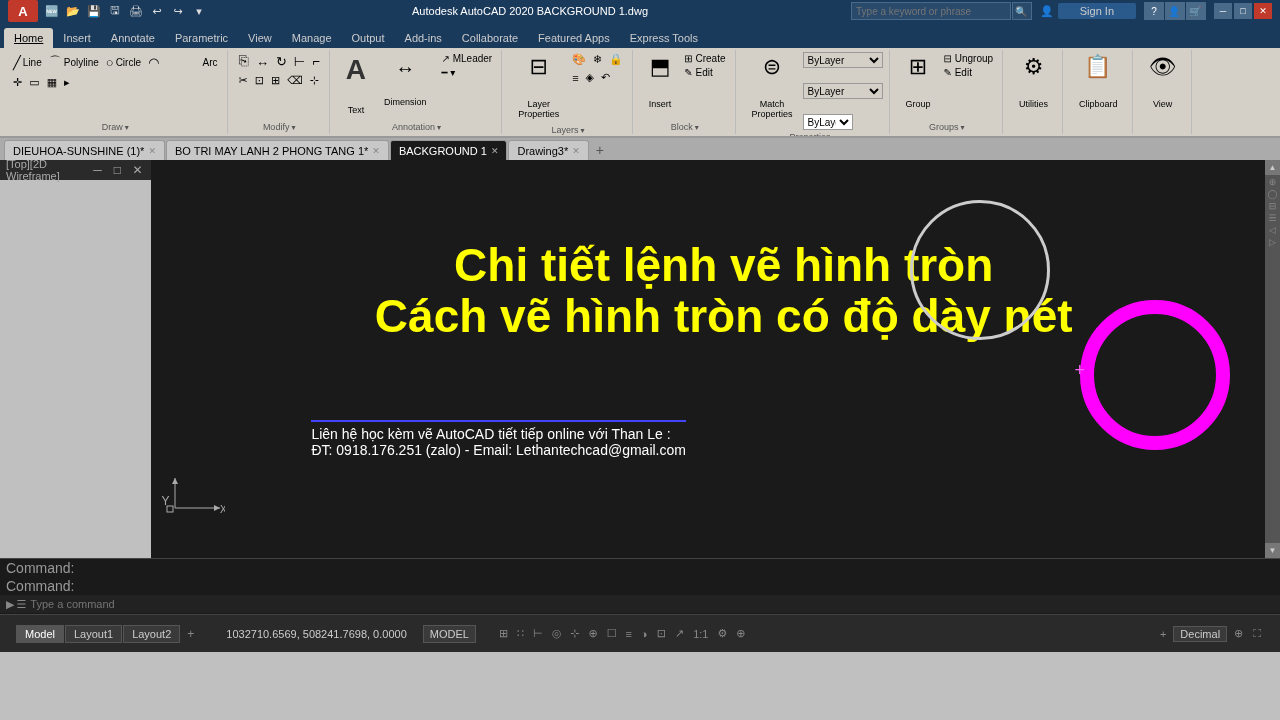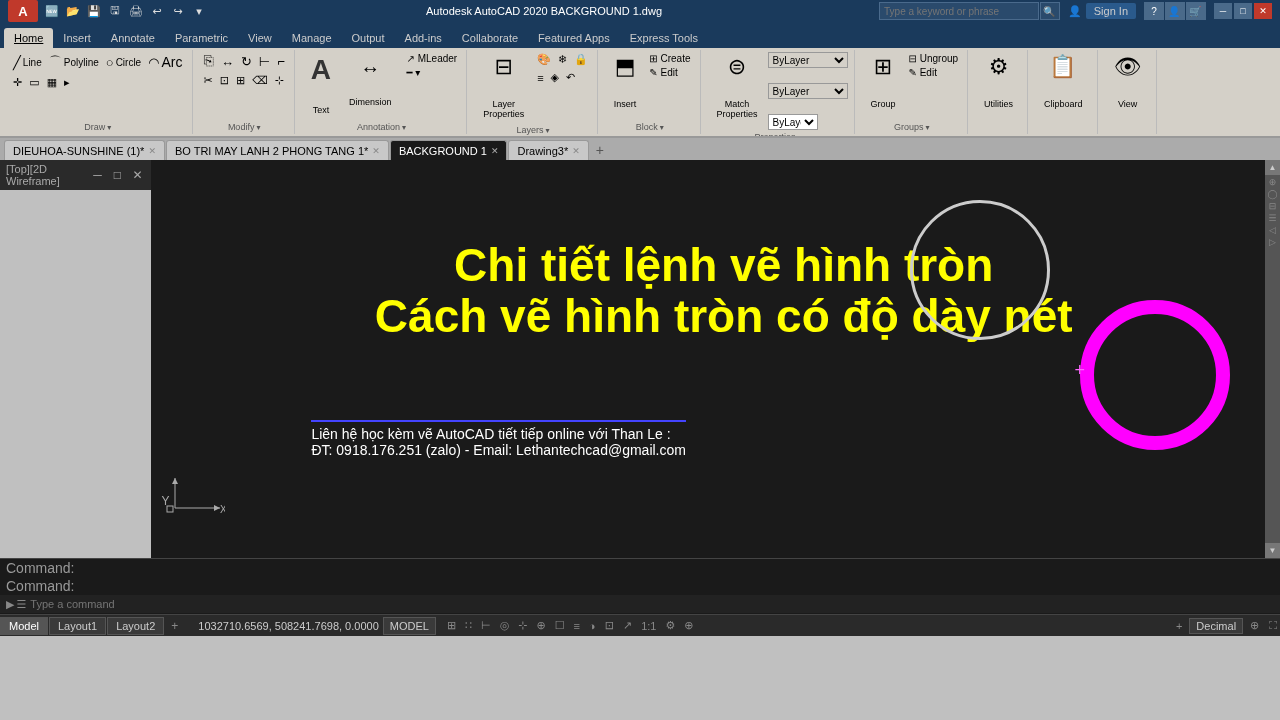--- a/index.html
+++ b/index.html
@@ -173,21 +173,21 @@
     .doc-tab .close-btn { font-size: 9px; color: #888; cursor: pointer; }
     .doc-tab.active .close-btn { color: #aaa; }
     .doc-tab-add {
       width: 20px; height: 20px;
       display: flex; align-items: center; justify-content: center;
       cursor: pointer; font-size: 14px; color: #555;
     }
 
     
     #viewport-header {
-      height: 30px;
+      height: 20px;
       background: #2a2a2a;
       display: flex;
       align-items: center;
       padding: 0 6px;
       color: #aaa;
       font-size: 11px;
     }
     #viewport-header .vp-controls {
       margin-left: auto;
       display: flex;
@@ -353,26 +353,26 @@
       background: transparent;
       border: none;
       color: #aaa;
       font-size: 11px;
       flex: 1;
       outline: none;
     }
 
     
     #status-bar {
-      height: 22px;
+      height: 38px;
       background: #2a2a2a;
       display: flex;
       align-items: center;
-      padding: 0 0;
-      gap: 4px;
+      padding: 0 16px;
+      gap: 16px;
       border-top: 1px solid #444;
     }
     .status-tabs {
       display: flex;
       gap: 1px;
     }
     .status-tab {
       padding: 2px 8px;
       font-size: 11px;
       cursor: pointer;
@@ -455,21 +455,21 @@
       display: flex;
       align-items: center;
       gap: 4px;
       color: #ccc;
       font-size: 11px;
       cursor: pointer;
     }
     .signin-btn {
       background: #2a5a8c;
       color: #ccc;
-      padding: 2px 8px;
+      padding: 2px 22px;
       border-radius: 2px;
       font-size: 11px;
       cursor: pointer;
     }
 
     .byLayer-select {
       background: #d4d0c8;
       border: 1px solid #999;
       font-size: 10px;
       height: 16px;
@@ -550,21 +550,21 @@
           <div class="small-tool">
             <span style="font-size:13px;">⌒</span>
             <span style="font-size:10px;">Polyline</span>
           </div>
           <div class="small-tool">
             <span style="font-size:13px;">○</span>
             <span style="font-size:10px;">Circle</span>
           </div>
           <div class="small-tool">
             <span style="font-size:13px;">◠</span>
-            <span style="font-size:14px;">Arc</span>
+            <span style="font-size:10px;margin-left:41px;">Arc</span>
           </div>
         </div>
         <div class="tool-row" style="margin-top:2px;">
           <div class="small-tool">
             <span style="font-size:11px;">✛</span>
           </div>
           <div class="small-tool">
             <span style="font-size:11px;">▭</span>
           </div>
           <div class="small-tool">

